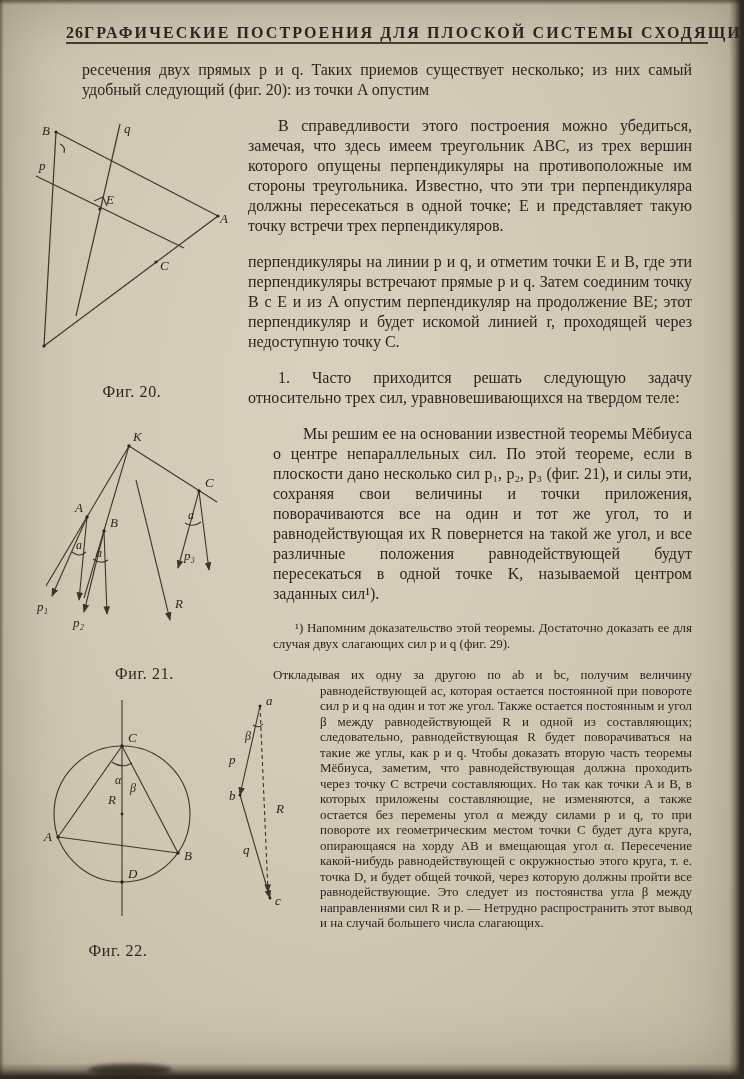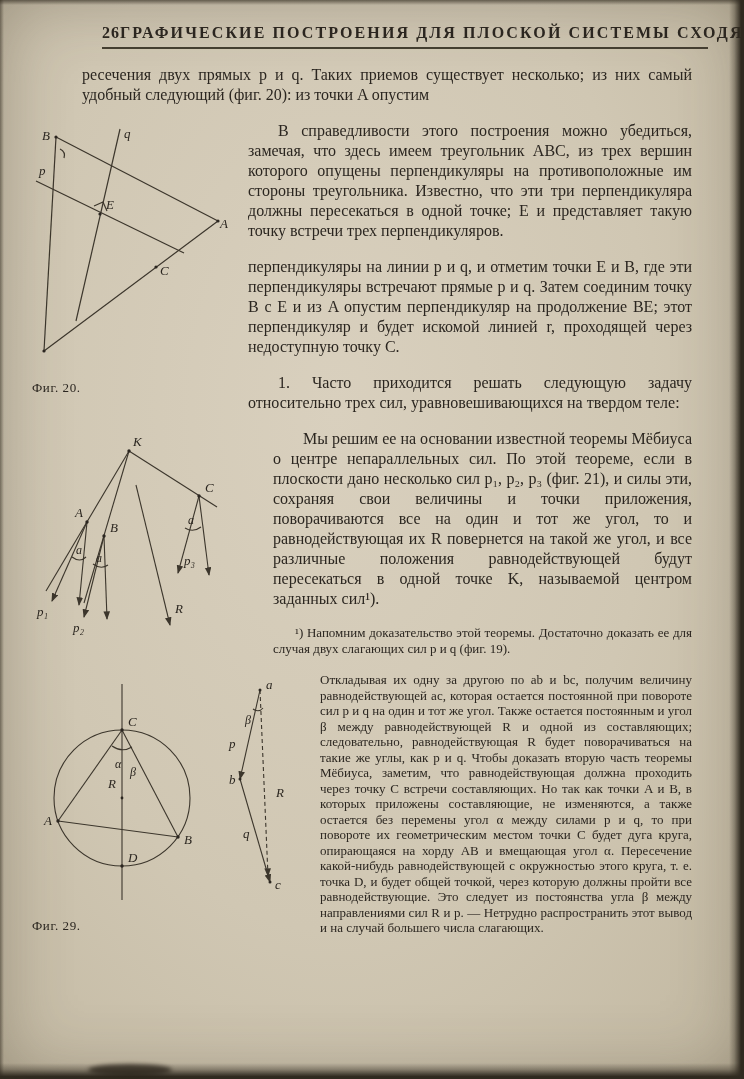--- a/index.html
+++ b/index.html
@@ -20,37 +20,37 @@
     content: "";
     position: absolute; inset: 0;
     box-shadow: inset 0 0 70px rgba(62,52,36,0.32);
     pointer-events: none;
   }
   .content { position: relative; padding: 24px 36px 0 66px; }
 
   .page-header {
     display: flex; align-items: baseline;
     border-bottom: 2.5px solid #453f32;
-    padding-bottom: 5px; margin-bottom: 13px; margin-left: 36px;
+    margin-bottom: 13px;
   }
   .pagenum { font-size: 16px; font-weight: bold; letter-spacing: 1px; }
   .running-title {
     flex: 1; text-align: left;
     font-size: 16px; font-weight: bold; letter-spacing: 2.1px;
     padding-right: 6px; white-space: nowrap;
   }
 
   .body-text { font-size: 16px; line-height: 20px; text-align: justify; hyphens: auto; }
   .para { margin: 16px; }
   .indent { text-indent: 30px; }
   .cont { text-indent: 0; }
 
   .fig { float: left; clear: left; margin: 4px 16px 4px -34px; }
   figure { padding: 0; }
-  figcaption { text-align: left; font-size: 13px; margin-top: 10px; letter-spacing: .6px; }
+  figcaption { text-align: center; font-size: 16px; margin-top: 19px; letter-spacing: .6px; }
   .cap-narrow { width: 172px; }
 
   .footnote { margin-top: 16px; font-size: 13px; line-height: 15.5px; text-align: justify; hyphens: auto; }
   .footnote .indent { text-indent: 22px; }
 
   svg text { font-family: "Liberation Serif", serif; font-size: 13px; font-style: italic; fill: #2b2620; }
   svg .lbl-sm { font-size: 12px; }
 
   .edge { position: absolute; pointer-events: none; }
   .edge-right  { top: 0; right: 0; width: 15px; height: 100%;
@@ -146,27 +146,28 @@
           <text x="78" y="99">B</text>
           <text x="173" y="59">C</text>
           <text x="44" y="121" class="lbl-sm">a</text>
           <text x="64" y="129" class="lbl-sm">a</text>
           <text x="156" y="91" class="lbl-sm">a</text>
           <text x="5" y="183">p₁</text>
           <text x="41" y="199">p₂</text>
           <text x="152" y="132">p₃</text>
           <text x="143" y="180">R</text>
         </svg>
+        <figcaption>Фиг. 21.</figcaption>
       </figure>
 
       <p class="para indent">Мы решим ее на основании известной теоремы Мёбиуса о центре непараллельных сил. По этой теореме, если в плоскости дано несколько сил p₁, p₂, p₃ (фиг. 21), и силы эти, сохраняя свои величины и точки приложения, поворачиваются все на один и тот же угол, то и равнодействующая их R повернется на такой же угол, и все различные положения равнодействующей будут пересекаться в одной точке K, называемой центром заданных сил¹).</p>
     </main>
 
     <section class="footnote">
-      <p class="para indent">¹) Напомним доказательство этой теоремы. Достаточно доказать ее для случая двух слагающих сил p и q (фиг. 19).</p>
+      <p class="para indent">¹) Напомним доказательство этой теоремы. Достаточно доказать ее для случая двух слагающих сил p и q (фиг. 29).</p>
 
       <figure class="fig">
         <svg width="272" height="228" viewBox="0 0 272 228">
           <defs>
             <marker id="m22" markerWidth="9" markerHeight="7" refX="7" refY="3" orient="auto">
               <path d="M0,0 L8,3 L0,6 Z" fill="#3c362c"></path>
             </marker>
           </defs>
           <g stroke="#3c362c" stroke-width="1.1" fill="none">
             <circle cx="90" cy="122" r="68"></circle>
@@ -198,21 +199,21 @@
           <text x="98" y="100" class="lbl-sm">β</text>
           <text x="76" y="112">R</text>
           <text x="234" y="13">a</text>
           <text x="197" y="108">b</text>
           <text x="243" y="213">c</text>
           <text x="197" y="72">p</text>
           <text x="211" y="162">q</text>
           <text x="213" y="48" class="lbl-sm">β</text>
           <text x="244" y="121">R</text>
         </svg>
-        <figcaption class="cap-narrow">Фиг. 29.</figcaption>
+        <figcaption class="cap-narrow">Фиг. 22.</figcaption>
       </figure>
 
       <p class="para cont">Откладывая их одну за другою по ab и bc, получим величину равнодействующей ac, которая остается постоянной при повороте сил p и q на один и тот же угол. Также остается постоянным и угол β между равнодействующей R и одной из составляющих; следовательно, равнодействующая R будет поворачиваться на такие же углы, как p и q. Чтобы доказать вторую часть теоремы Мёбиуса, заметим, что равнодействующая должна проходить через точку C встречи составляющих. Но так как точки A и B, в которых приложены составляющие, не изменяются, а также остается без перемены угол α между силами p и q, то при повороте их геометрическим местом точки C будет дуга круга, опирающаяся на хорду AB и вмещающая угол α. Пересечение какой-нибудь равнодействующей с окружностью этого круга, т. е. точка D, и будет общей точкой, через которую должны пройти все равнодействующие. Это следует из постоянства угла β между направлениями сил R и p. — Нетрудно распространить этот вывод и на случай большего числа слагающих.</p>
     </section>
 
   </div>
 
   <div class="edge edge-top"></div>
   <div class="edge edge-left"></div>
   <div class="edge edge-right"></div>

